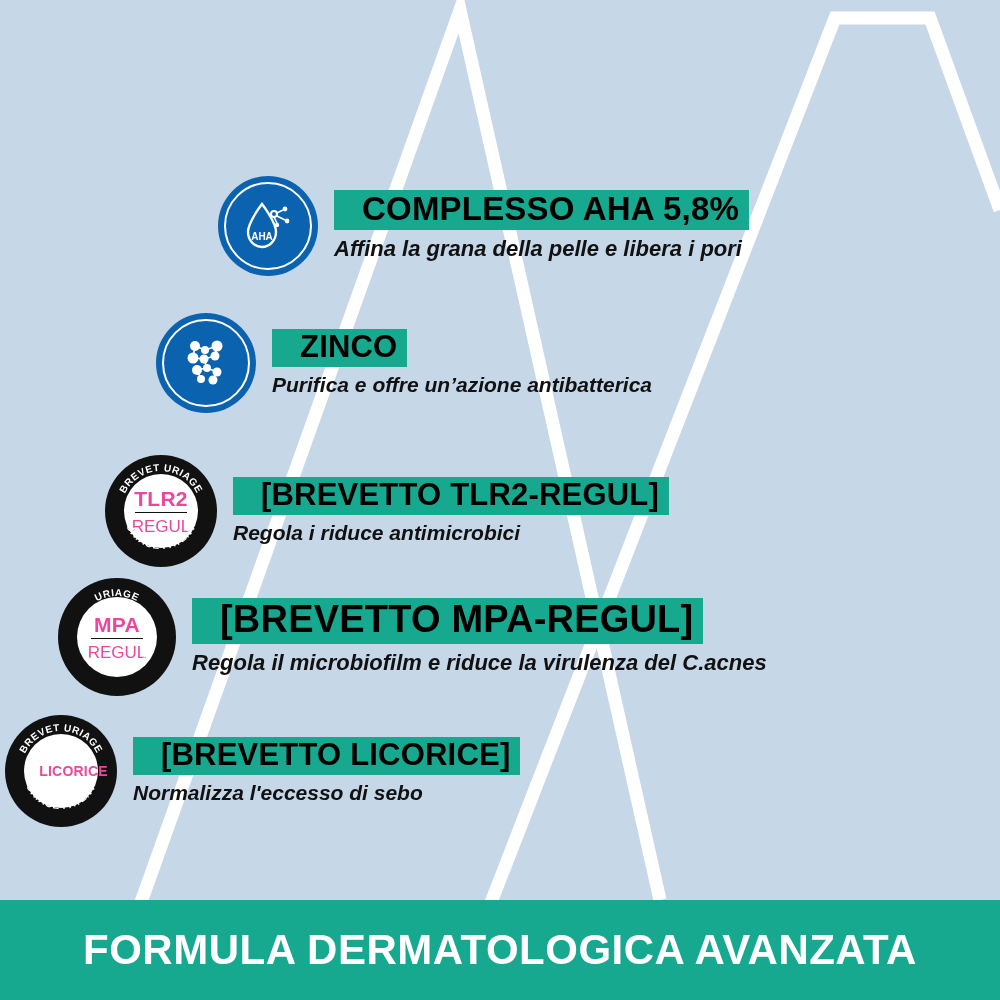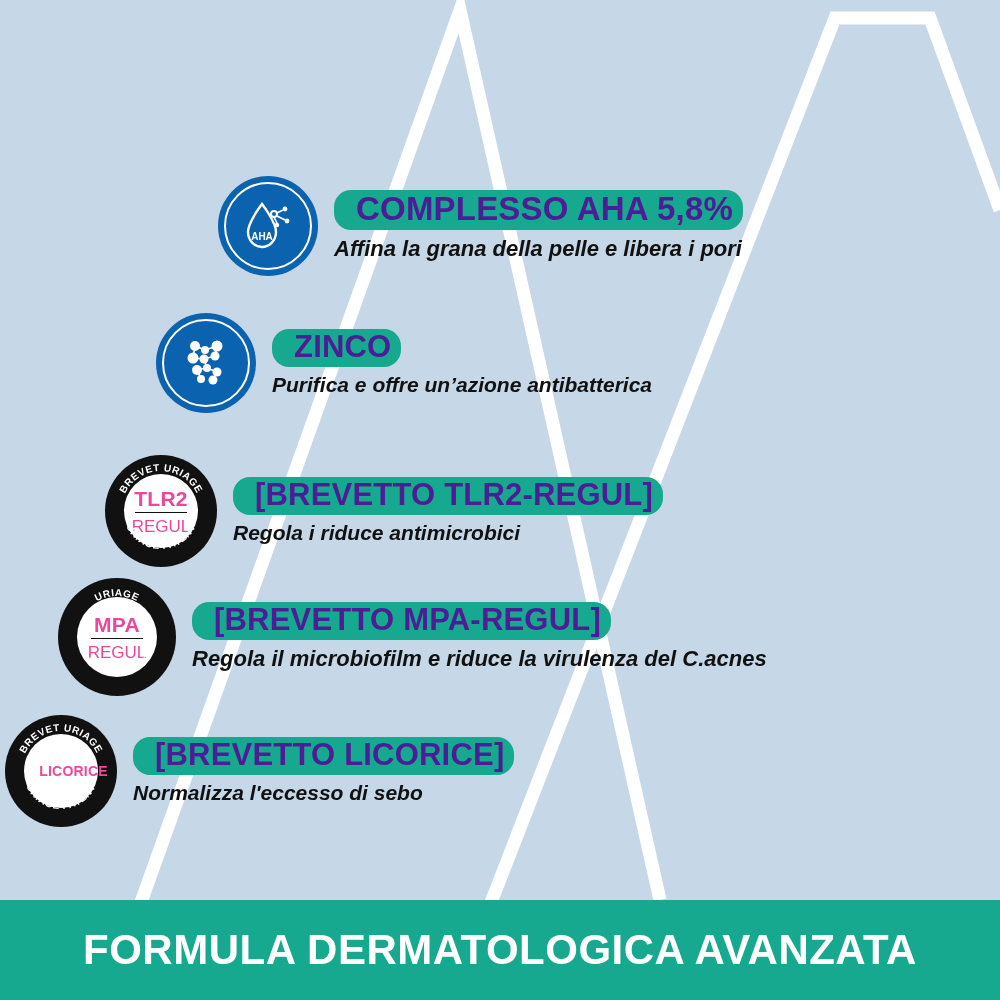--- a/index.html
+++ b/index.html
@@ -33,46 +33,45 @@
     flex: 0 0 auto;
   }
   .row-text {
     margin-left: 16px;
   }
   .title {
     display: inline-block;
     font-size: 31px;
     font-weight: bold;
     letter-spacing: 0.2px;
-    color: #4c1d95;
+    color: #000000;
     background: #17a98f;
-    padding: 2px 10px 4px 22px;
+    padding: 2px 10px 4px 28px;
     line-height: 1.05;
     white-space: nowrap;
-    border-radius: 17px;
   }
   .subtitle {
     font-size: 21px;
     font-weight: bold;
     color: #111111;
     margin-top: 6px;
     white-space: nowrap;
     font-style: italic;
   }
 
   
   #row-aha      { left: 218px; top: 176px; }
   #row-zinco    { left: 156px; top: 313px; }
   #row-tlr2     { left: 105px; top: 455px; }
   #row-mpa      { left: 58px;  top: 578px; }
   #row-licorice { left: 5px;   top: 715px; }
 
   #row-aha .title      { font-size: 33px; }
   #row-aha .subtitle   { font-size: 22px; }
-  #row-mpa .title      { font-size: 31px; }
+  #row-mpa .title      { font-size: 38px; }
   #row-mpa .subtitle   { font-size: 22px; }
 
   
   .circle-icon {
     width: 100px; height: 100px;
     border-radius: 50%;
     background: #0b63b0;
     display: flex; align-items: center; justify-content: center;
     position: relative;
   }

